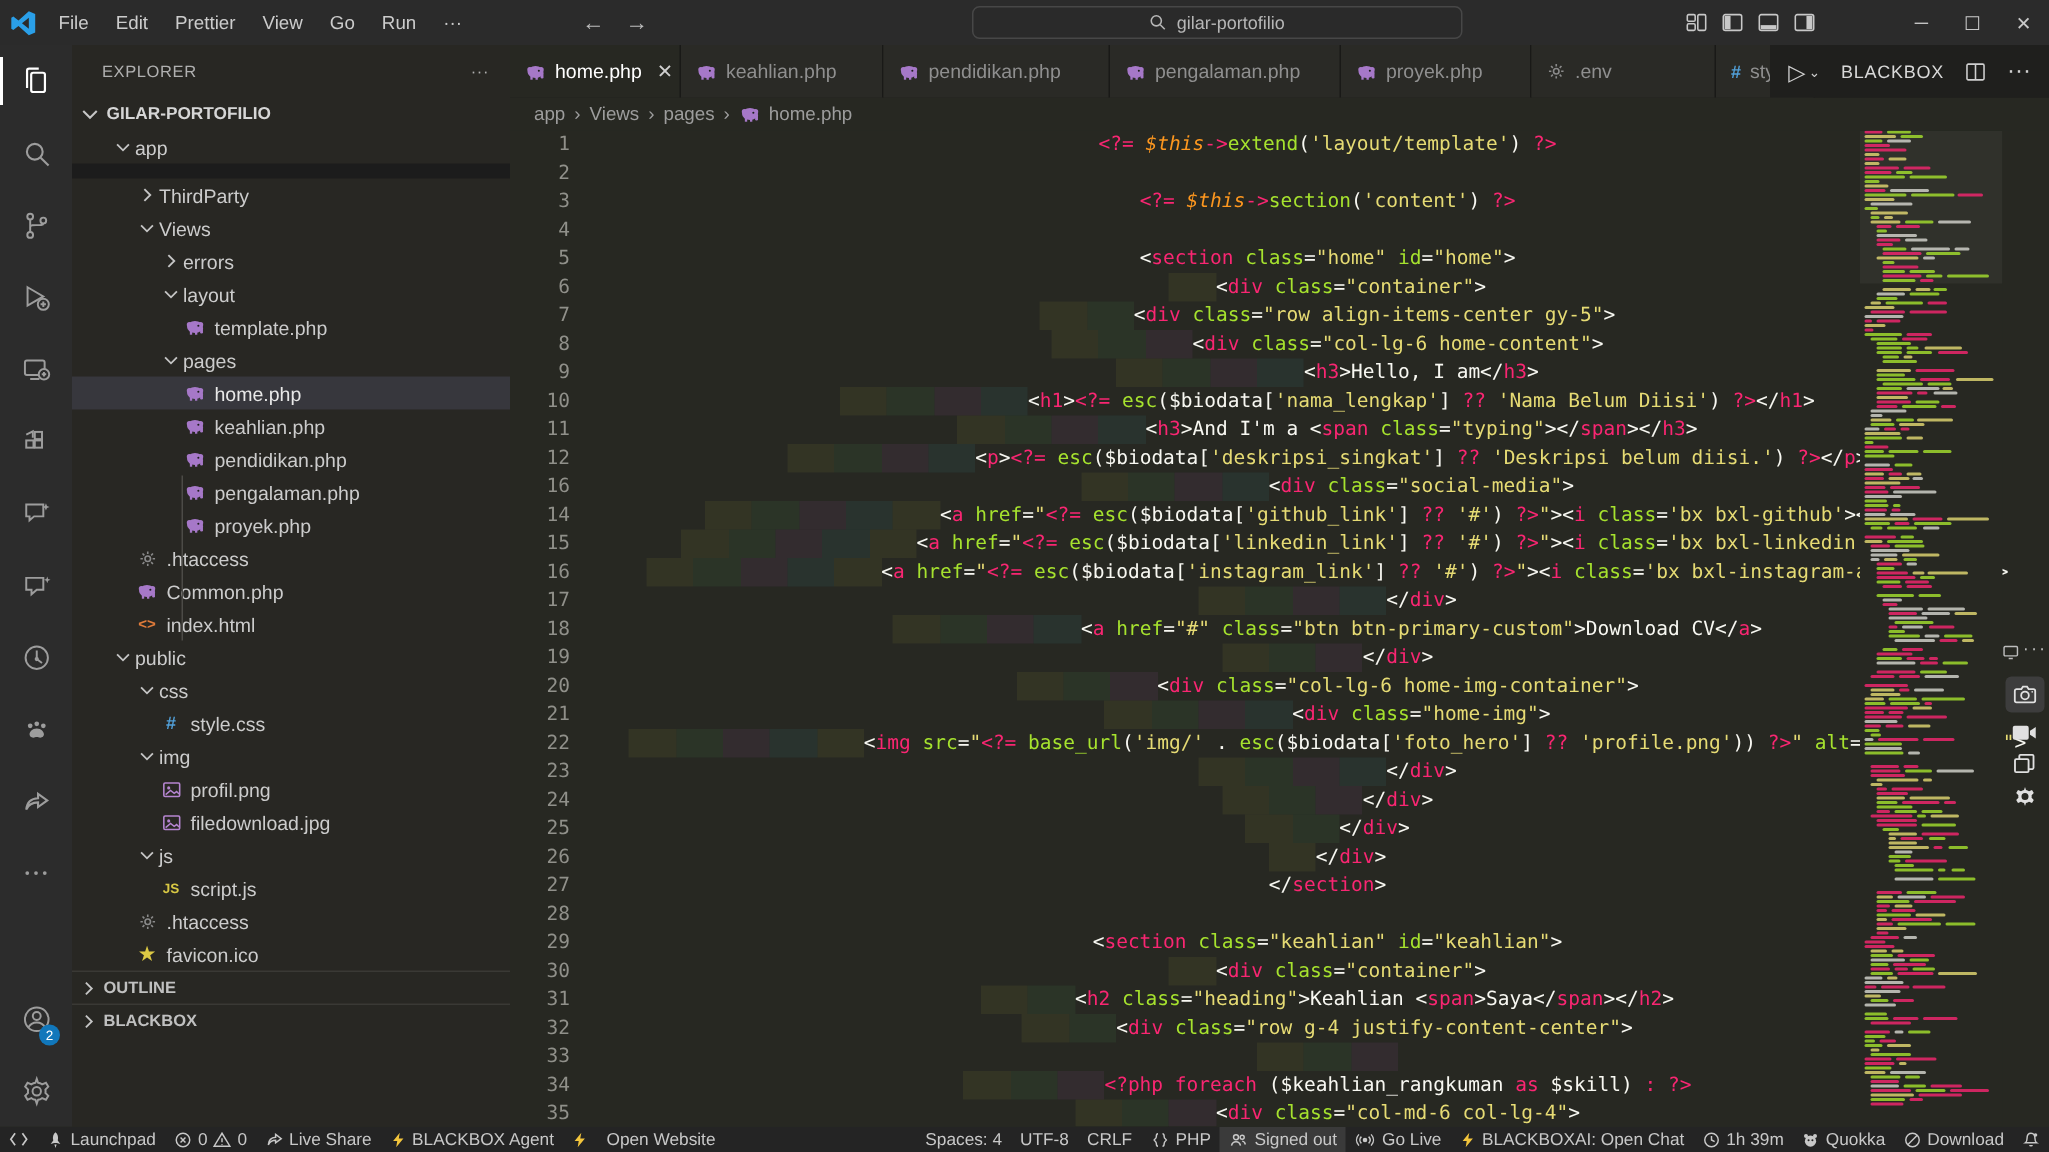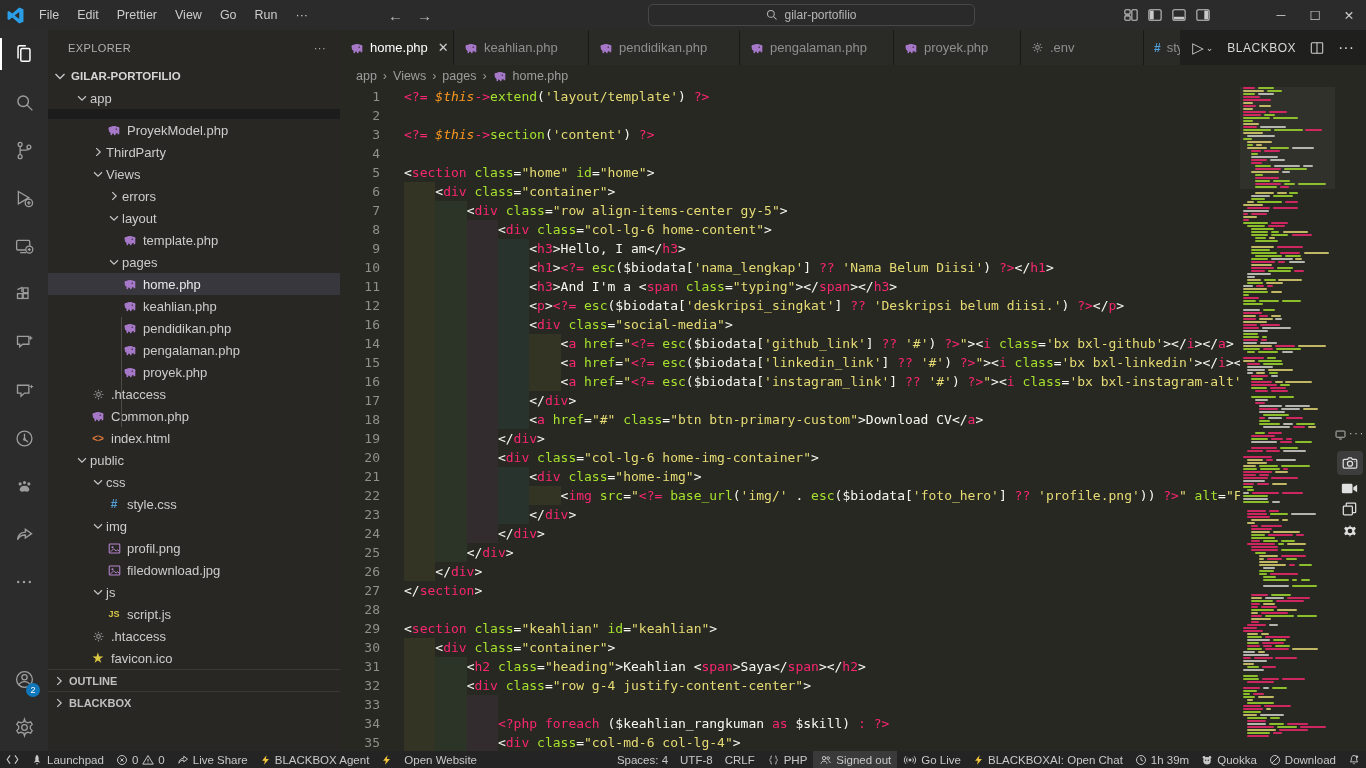--- a/index.html
+++ b/index.html
@@ -45,21 +45,21 @@
   .tab.active { background:#272822; color:#ffffff; }
   .tab .close { margin-left:4px; font-size:13px; color:#d0d0d0; }
   .tabactions { position:absolute; right:0; top:0; height:35px; display:flex; align-items:center; gap:14px; padding:0 12px; background:#1f1f1d; color:#cfcfcf; }
   .runbtn { display:flex; align-items:center; gap:2px; font-size:15px; }
   .bbx { font-size:12px; letter-spacing:.5px; color:#d9d9d9; }
   .breadcrumb { height:22px; display:flex; align-items:center; gap:6px; padding-left:16px; font-size:12.5px; color:#9d9d9d; flex:none; background:#272822; }
 
   .codearea { position:relative; flex:1; display:flex; overflow:hidden; font-family:"DejaVu Sans Mono",monospace; font-size:13px; line-height:19px; }
   .gutter { width:64px; flex:none; text-align:right; padding-right:24px; color:#86865f; }
   .gutter div { height:19px; color:#90908a; }
-  .lines { flex:1; overflow:hidden; white-space:pre; color:#f8f8f2; }
+  .lines { flex:1; overflow:hidden; white-space:pre; color:#f8f8f2;text-align:center; }
   .cl { height:19px; }
   .ind { display:inline-block; white-space:pre; }
   .i0 { background:rgba(255,255,64,.06); }
   .i1 { background:rgba(127,255,127,.06); }
   .i2 { background:rgba(255,127,255,.06); }
   .i3 { background:rgba(79,236,236,.06); }
   .tk-php { color:#f92672; }
   .tk-tag { color:#f92672; }
   .tk-atr { color:#a6e22e; }
   .tk-fn  { color:#a6e22e; }
@@ -267,34 +267,20 @@
     <div class="tree" id="tree">
         <div class="trow" style="padding-left: 26px;">
           <span class="chev">
             <svg width="14" height="14" viewBox="0 0 16 16" style="transform:rotate(90deg)">
               <path d="M6 3.5 L10.5 8 L6 12.5" fill="none" stroke="#c5c5c5" stroke-width="1.4"></path>
             </svg>
           </span>
           <span>app</span>
         </div>
         <div class="partialrow"></div>
-        <div class="trow" style="padding-left: 58px;">
-          <span class="ficon">
-            <svg width="14" height="12" viewBox="0 0 16 14" fill="#a678c8">
-              <ellipse cx="8" cy="7" rx="6.2" ry="4.6"></ellipse>
-              <circle cx="3.6" cy="5.2" r="2"></circle>
-              <circle cx="12.4" cy="5.2" r="2"></circle>
-              <rect x="12" y="7" width="2.2" height="5" rx="1"></rect>
-              <rect x="4" y="9.5" width="1.8" height="3.5"></rect>
-              <rect x="8" y="9.5" width="1.8" height="3.5"></rect>
-              <circle cx="10.6" cy="6" r=".8" fill="#1e1e1e"></circle>
-            </svg>
-          </span>
-          <span>ProyekModel.php</span>
-        </div>
         <div class="trow" style="padding-left: 42px;">
           <span class="chev">
             <svg width="14" height="14" viewBox="0 0 16 16">
               <path d="M6 3.5 L10.5 8 L6 12.5" fill="none" stroke="#c5c5c5" stroke-width="1.4"></path>
             </svg>
           </span>
           <span>ThirdParty</span>
         </div>
         <div class="trow" style="padding-left: 42px;">
           <span class="chev">

